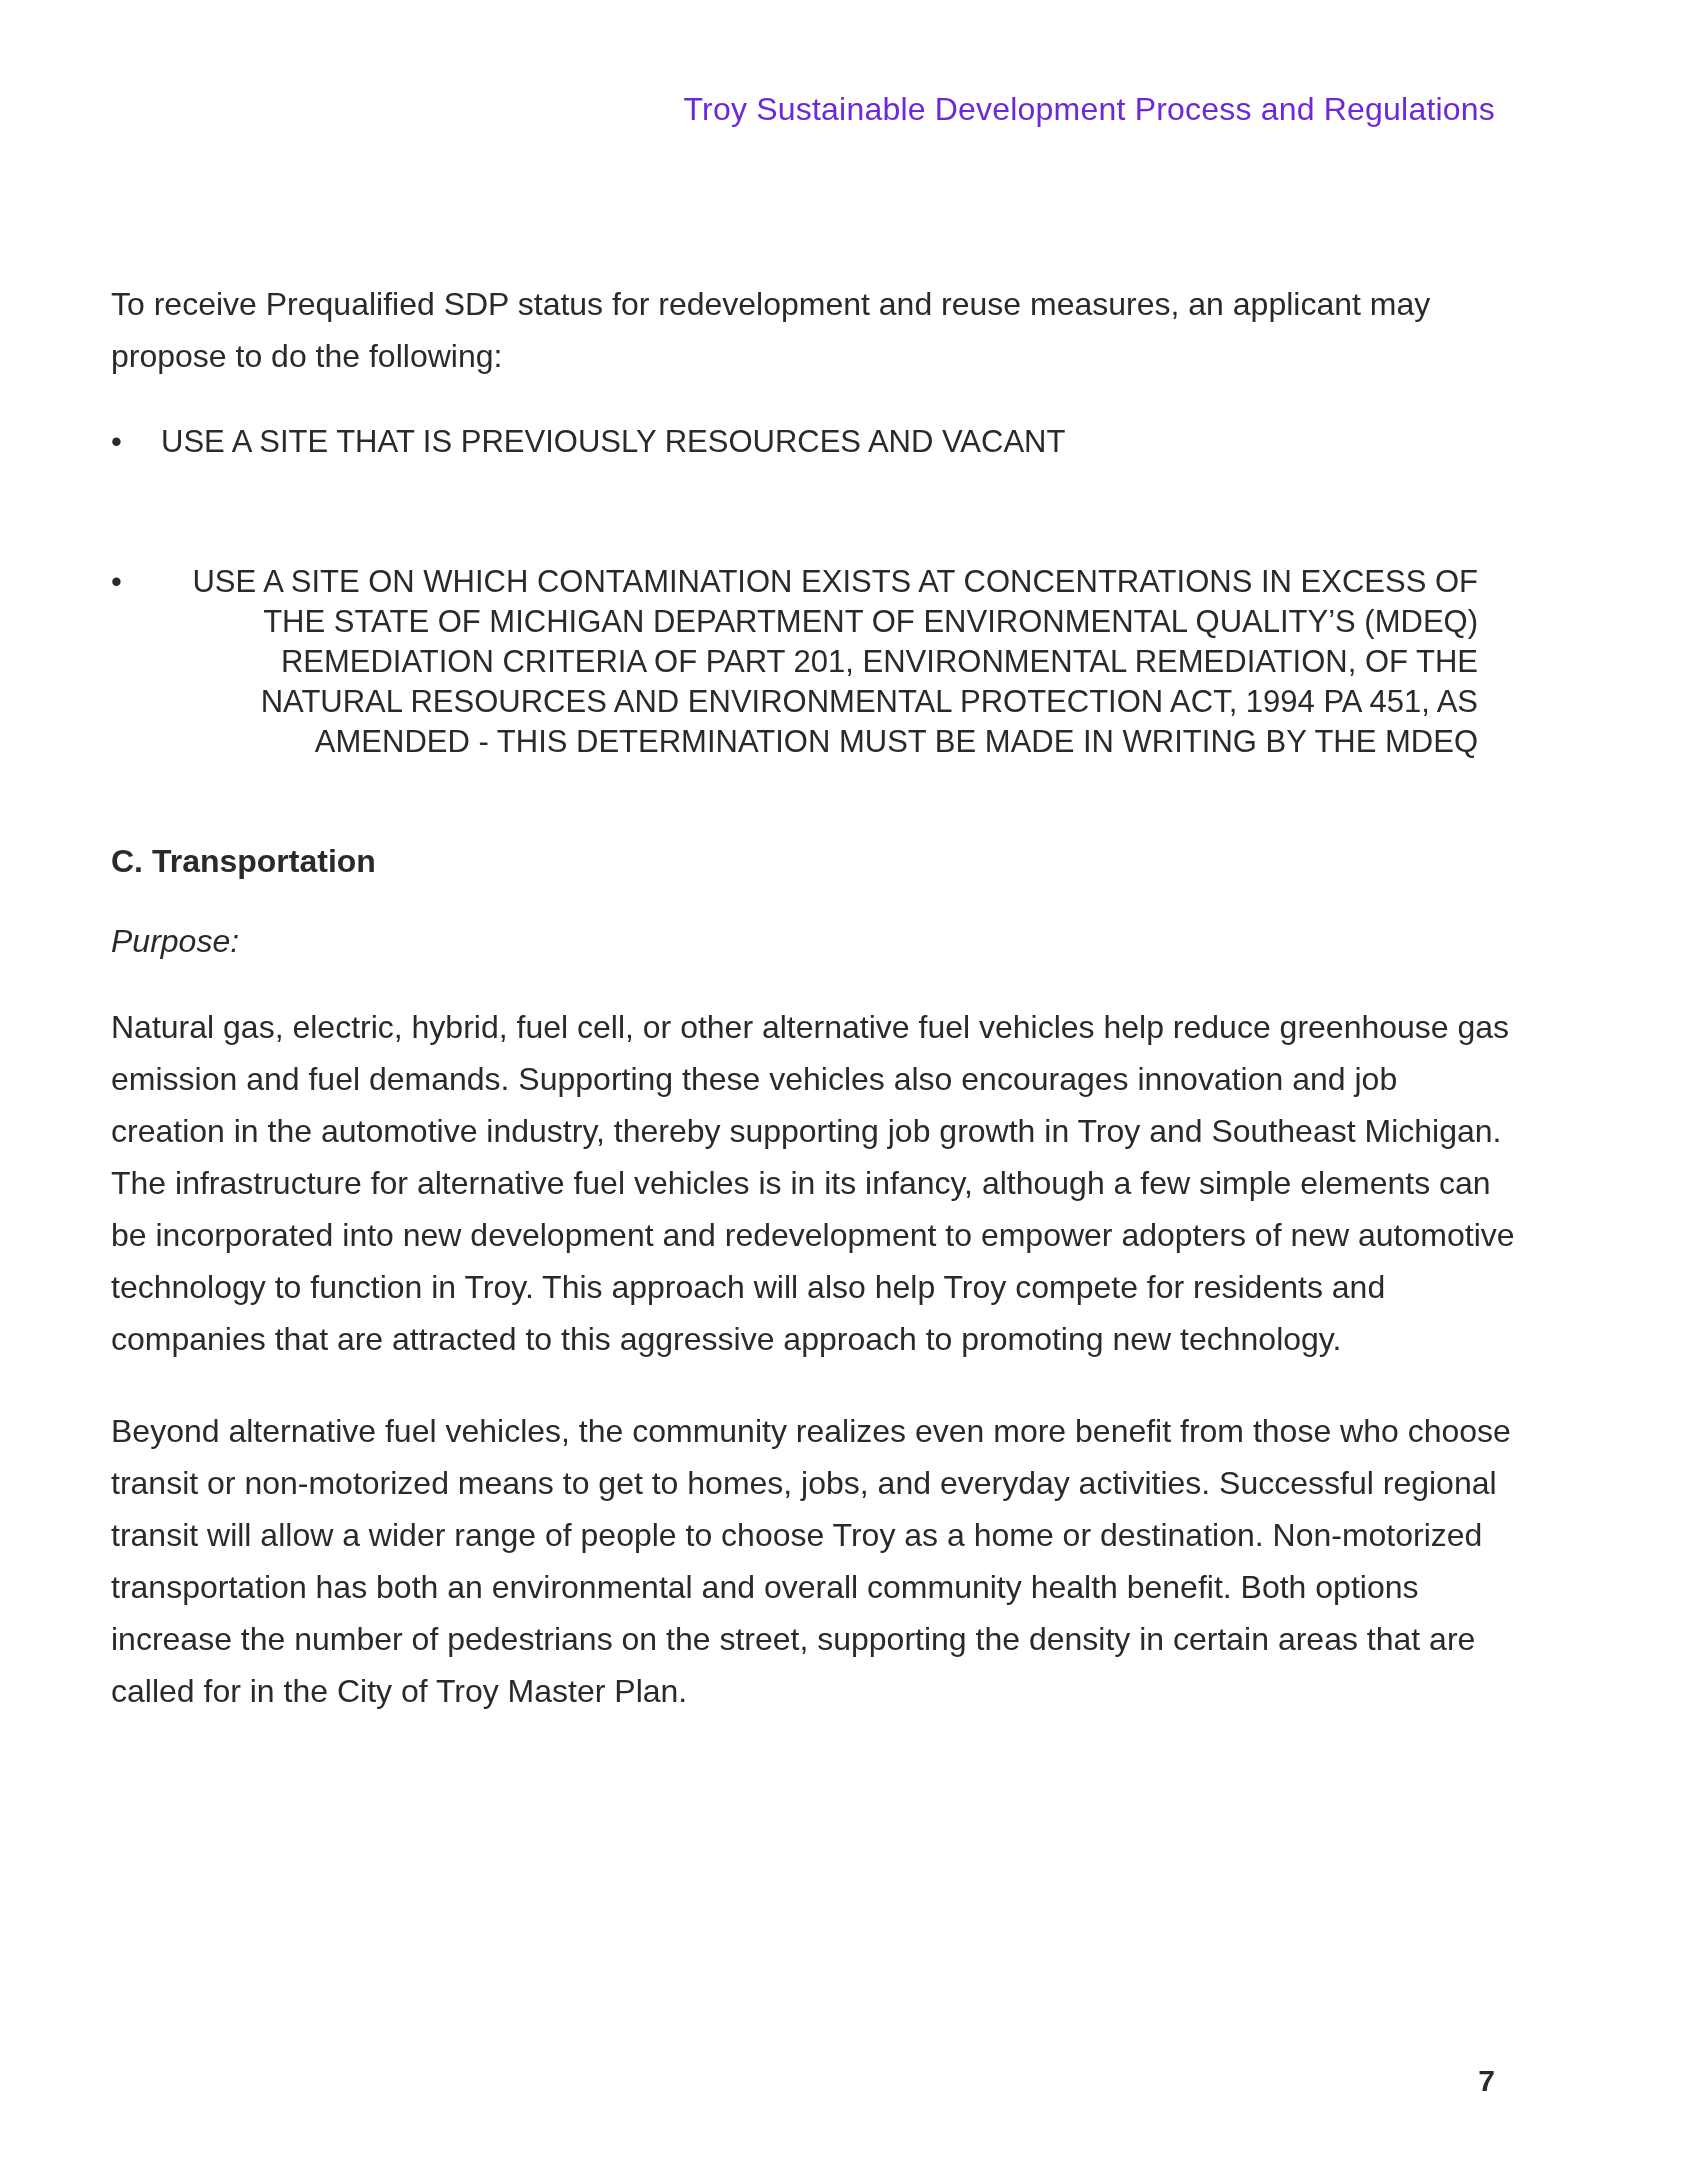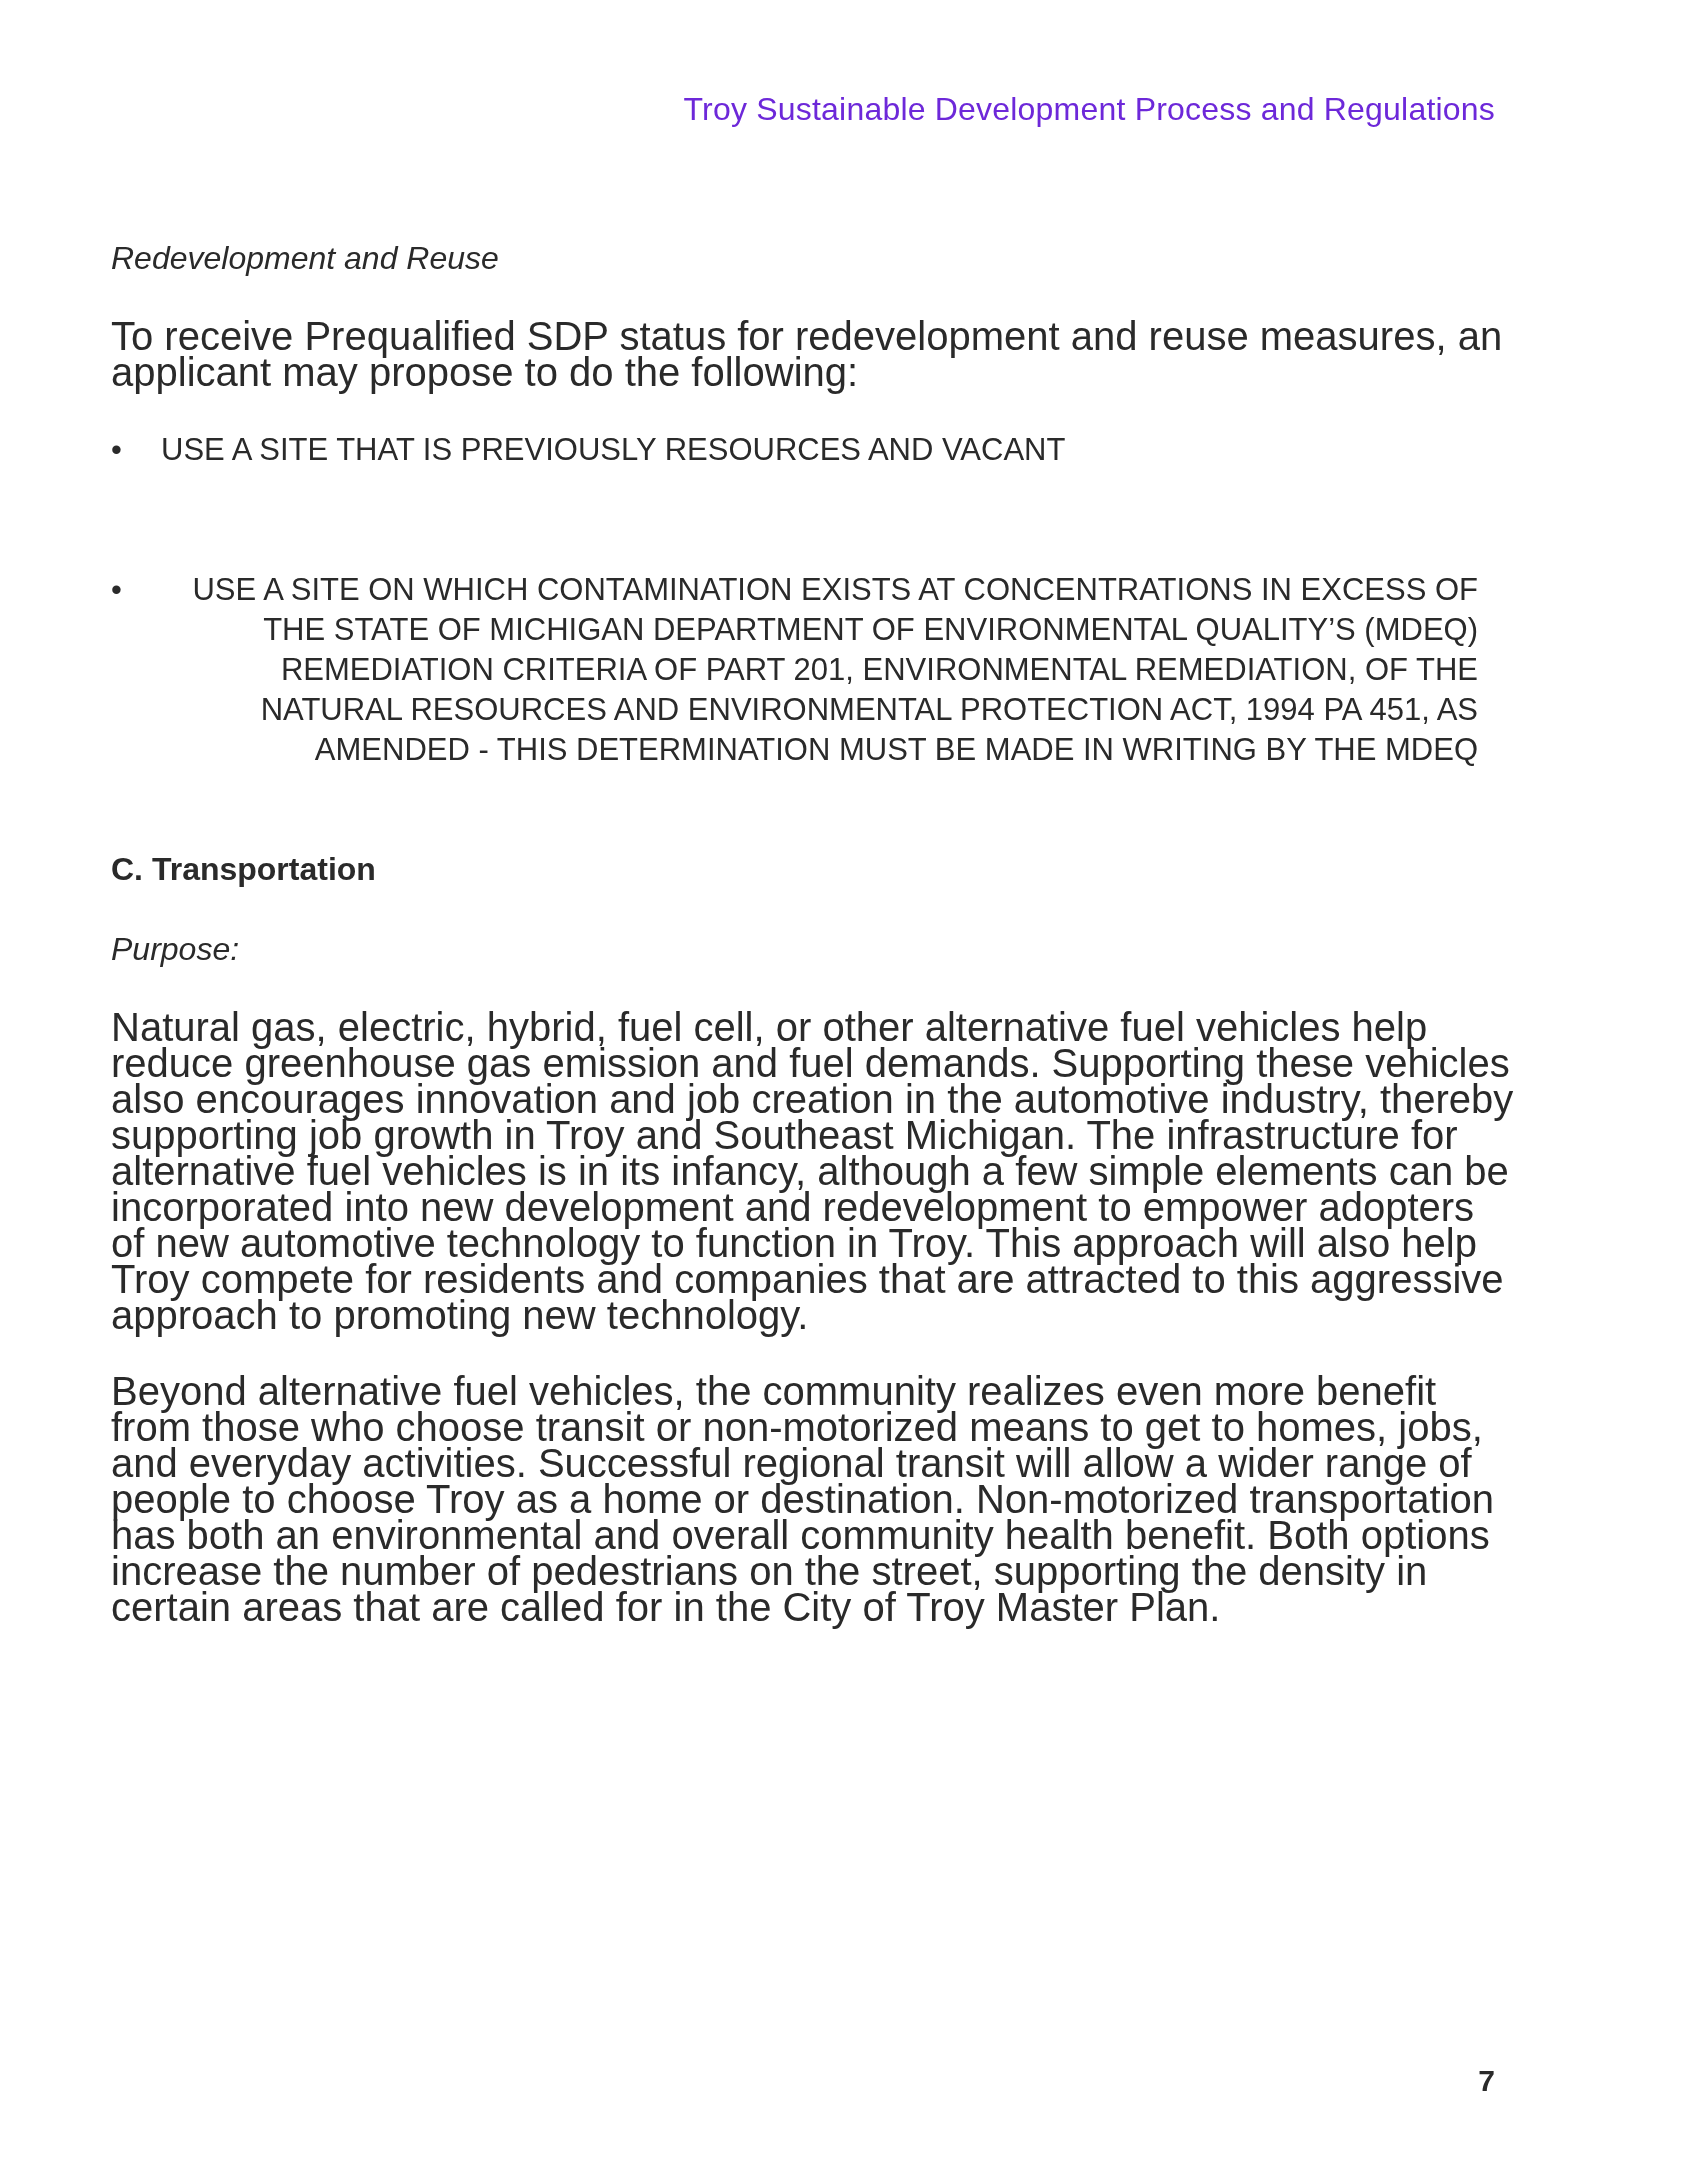--- a/index.html
+++ b/index.html
@@ -1,37 +1,36 @@
 <!DOCTYPE html>
 <html><head>
 <meta charset="utf-8">
 <style>
   html, body { margin:0; padding:0; background:#ffffff; }
   body { width:1683px; height:2178px; position:relative; overflow:hidden;
          font-family:"Liberation Sans", sans-serif; color:#2a2a2a; }
   .running-header { position:absolute; top:91px; right:188px; font-size:32px;
          letter-spacing:0.2px; white-space:nowrap; }
   .content { position:absolute; left:111px; top:238px; width:1406px; }
-  .p { font-size:40px; line-height:36px; margin:0; }
+  .p { font-size:32px; line-height:52px; margin:0; }
   .subhead { font-style:italic; font-size:32px; line-height:40px; margin:0; }
   .gap-sm { height:40px; }
   .bullet { display:flex; font-size:31px; line-height:40px; }
   .bullet .dot { width:50px; flex:0 0 50px; }
   .bullet .txt { flex:1; }
   .section-title { font-weight:bold; font-size:32px; line-height:40px; margin:0; }
   .page-number { position:absolute; top:2064px; right:188px; font-size:30px; font-weight:bold; }
 </style>
 </head>
 <body>
 
 <div class="running-header" style="color:#6d28d9;">Troy Sustainable Development Process and Regulations</div>
 
 <div class="content">
 
-  <p class="subhead">Redevelopment and Reuse</p>
   <div class="gap-sm"></div>
   <p class="p">To receive Prequalified SDP status for redevelopment and reuse measures, an applicant may propose to do the following:</p>
   <div class="gap-sm"></div>
   <div class="bullet">
     <span class="dot">•</span>
     <span class="txt">USE A SITE THAT IS PREVIOUSLY RESOURCES AND VACANT</span>
   </div>
   <div style="height:20px"></div>
 
   <div class="gap-sm"></div>

